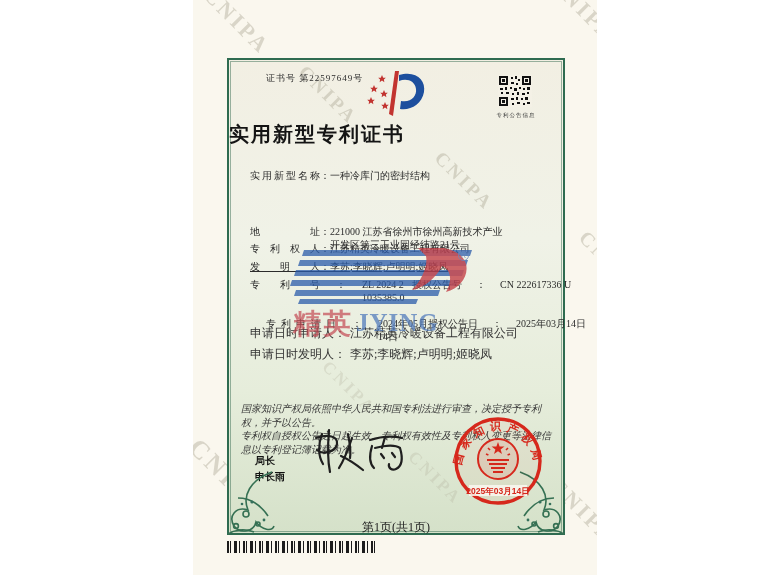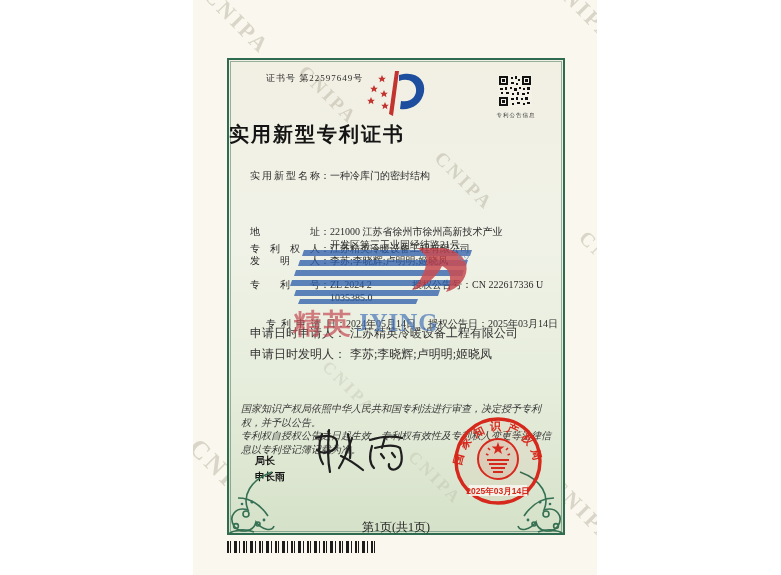--- a/index.html
+++ b/index.html
@@ -19,22 +19,22 @@
   .title{position:absolute;left:0;top:61px;width:100%;text-align:left;font-size:20px;font-weight:bold;
          letter-spacing:2px;color:#141414;z-index:2;}
   .logo{position:absolute;left:133px;top:10px;z-index:2;}
   .qr{position:absolute;left:269px;top:15px;z-index:2;}
   .qrcap{position:absolute;left:258px;top:52px;width:58px;text-align:center;font-size:5.5px;
          letter-spacing:1px;color:#333;z-index:2;}
   .row{position:absolute;left:21px;right:16px;display:flex;font-size:10px;line-height:13px;z-index:2;}
   .lbl{display:inline-block;width:70px;text-align:justify;text-align-last:justify;flex:none;}
   .colon{flex:none;}
   .val{flex:1;}
-  .col-l{display:flex;width:162px;flex:none;}
-  .col-r{display:flex;flex:none;}
+  .col-l{display:flex;width:162px;flex:none;gap:16px;}
+  .col-r{display:flex;flex:none;gap:14px;}
   .small{font-size:12px;color:#333;}
   .small .lbl2{flex:none;}
   .notice{position:absolute;left:12px;right:12px;top:326px;font-size:10px;
           line-height:13.5px;font-style:italic;color:#3a3a3a;z-index:2;margin-top:16px;}
   .signoff{position:absolute;left:26px;top:393px;font-family:"Liberation Sans","DejaVu Sans",sans-serif;
            font-weight:bold;font-size:10px;line-height:16px;color:#111;z-index:2;}
   .sig{position:absolute;left:79px;top:368px;z-index:4;}
   .seal{position:absolute;left:223px;top:355px;z-index:6;}
   .footer{position:absolute;left:0;right:0;top:459px;text-align:center;font-size:12px;color:#222;z-index:2;}
   .flourish{position:absolute;z-index:3;}
@@ -143,21 +143,21 @@
       <div class="row" style="top:144px;margin-top:38px;">
         <span class="lbl">专利权人</span>
           <span class="colon">：</span>
         <span class="val">江苏精英冷暖设备工程有限公司</span>
       </div>
       <div class="row" style="top:165px;">
         <span class="lbl">地址</span>
           <span class="colon">：</span>
         <span class="val" style="max-width:178px;">221000 江苏省徐州市徐州高新技术产业开发区第三工业园经纬路21号</span>
       </div>
-      <div class="row" style="top:194px;">
+      <div class="row" style="top:200px;text-decoration:underline;">
         <span class="lbl">发明人</span>
           <span class="colon">：</span>
         <span class="val">李苏;李晓辉;卢明明;姬晓凤</span>
       </div>
       <div class="row" style="top:218px;">
         <span class="col-l">
           <span class="lbl">专利号</span>
             <span class="colon">：</span>
           <span class="val">ZL 2024 2 1035385.0</span>
         </span>

